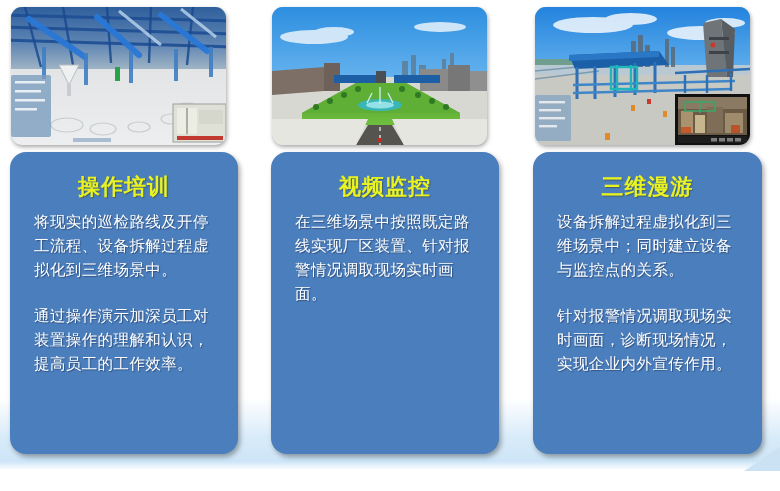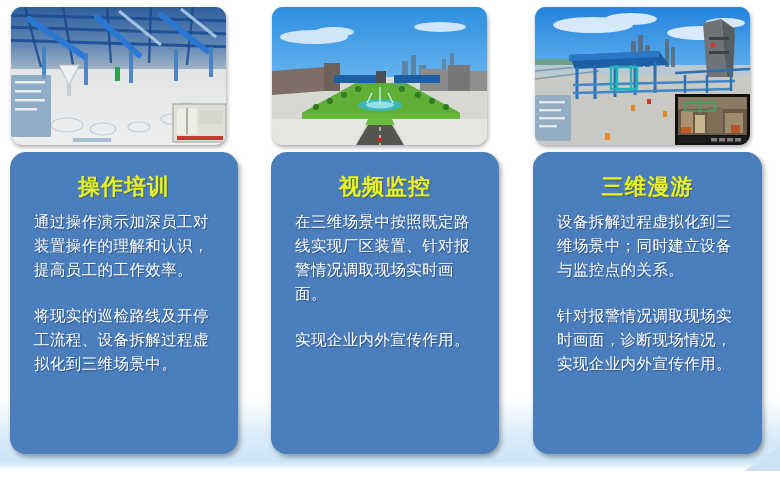--- a/index.html
+++ b/index.html
@@ -92,30 +92,29 @@
 <body>
 
 <div id="bg-band"></div>
 <div id="bg-corner-triangle"></div>
 
 <div class="card-row">
 
   <div class="card card-0">
     <div class="card-title">操作培训</div>
     <div class="card-body">
+      <p class="card-para">将现实的巡检路线及开停工流程、设备拆解过程虚拟化到三维场景中。</p>
       <p class="card-para">通过操作演示加深员工对装置操作的理解和认识，提高员工的工作效率。</p>
-      <p class="card-para">将现实的巡检路线及开停工流程、设备拆解过程虚拟化到三维场景中。</p>
     </div>
   </div>
 
   <div class="card card-1">
     <div class="card-title">视频监控</div>
     <div class="card-body">
       <p class="card-para">在三维场景中按照既定路线实现厂区装置、针对报警情况调取现场实时画面。</p>
-      <p class="card-para">实现企业内外宣传作用。</p>
     </div>
   </div>
 
   <div class="card card-2">
     <div class="card-title">三维漫游</div>
     <div class="card-body">
       <p class="card-para">设备拆解过程虚拟化到三维场景中；同时建立设备与监控点的关系。</p>
       <p class="card-para">针对报警情况调取现场实时画面，诊断现场情况，实现企业内外宣传作用。</p>
     </div>
   </div>

